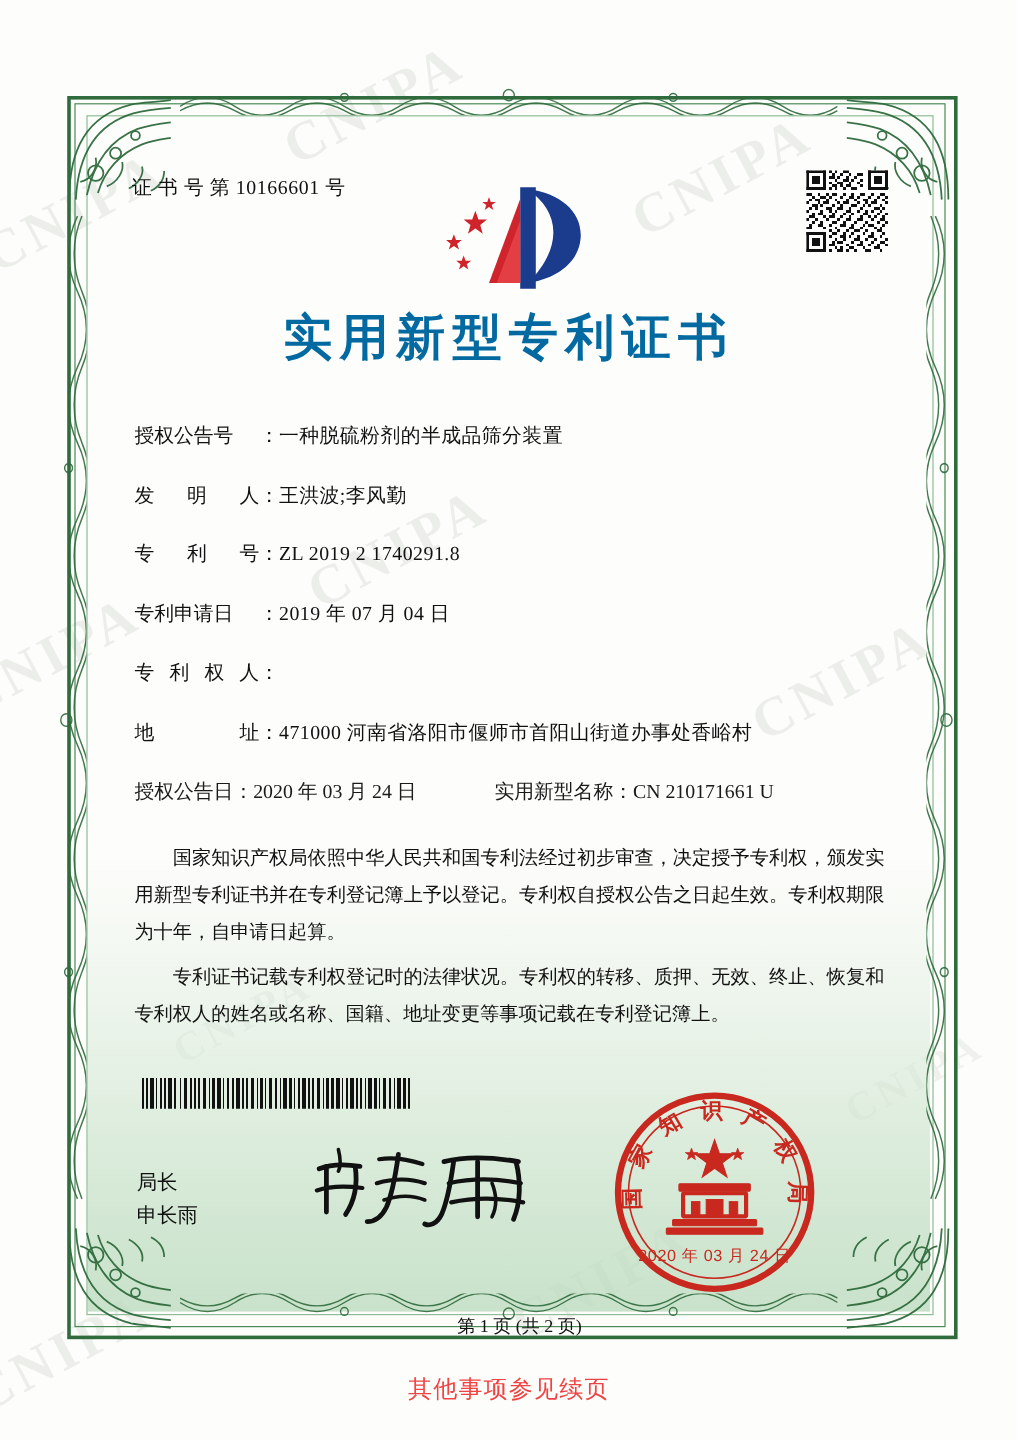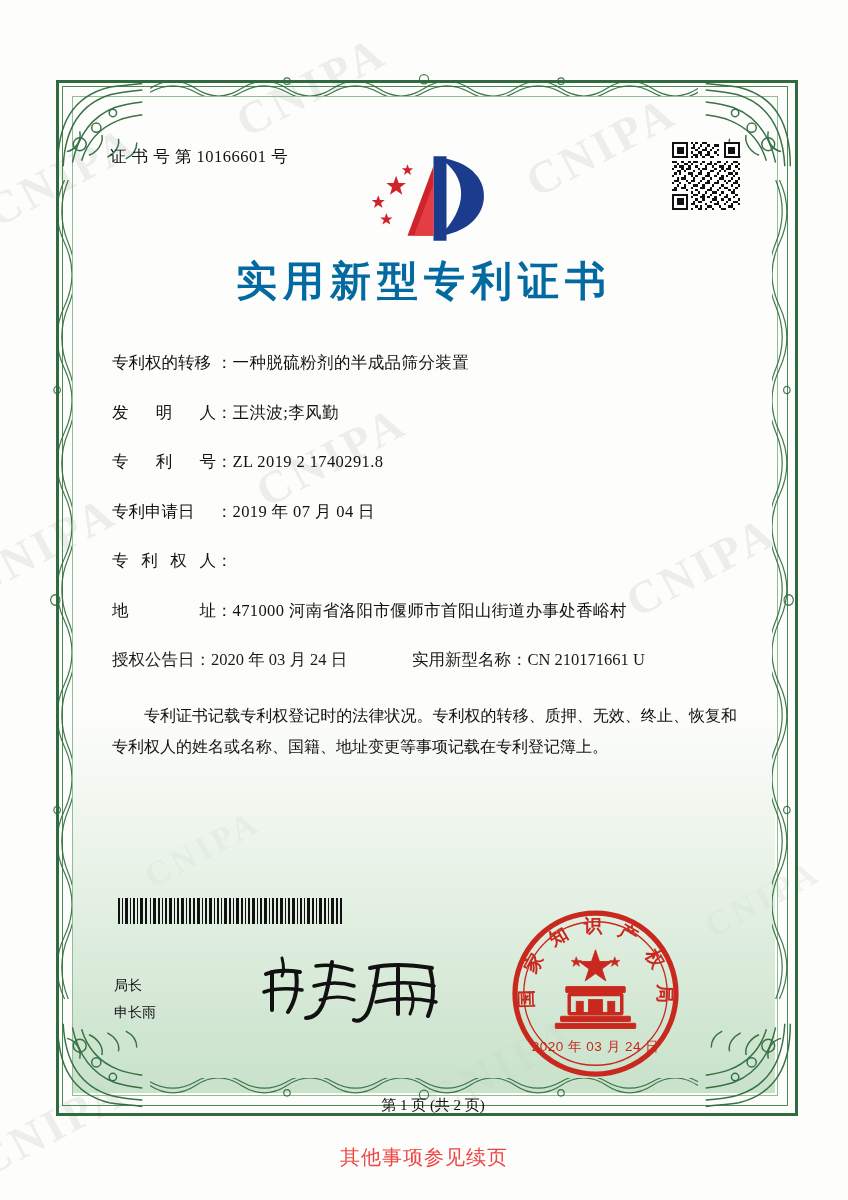--- a/index.html
+++ b/index.html
@@ -214,21 +214,21 @@
     left: 118px;
     top: 898px;
     height: 26px;
     width: 224px;
   }
 
   .sign-label {
     position: absolute;
     left: 114px;
     top: 972px;
-    font-size: 14px;
+    font-size: 17px;
     line-height: 27px;
     color: #111;
   }
 
   .signature {
     position: absolute;
     left: 258px;
     top: 952px;
     width: 200px;
     height: 72px;
@@ -615,21 +615,21 @@
         <polygon points="30,76 32,81.4 37.6,81.4 33.2,84.8 34.8,90.2 30,87 25.2,90.2 26.8,84.8 22.4,81.4 28,81.4"></polygon>
         <polygon points="56,16 57.8,21 63,21 58.8,24.2 60.4,29.2 56,26.2 51.6,29.2 53.2,24.2 49,21 54.2,21"></polygon>
       </g>
     </svg>
 
     <div class="title">实用新型专利证书</div>
 
     <div class="fields">
 
       <div class="field-row">
-        <div class="field-label">专利权的转移</div>
+        <div class="field-label">授权公告号</div>
         <div class="field-colon">：</div>
         <div class="field-value">一种脱硫粉剂的半成品筛分装置</div>
       </div>
 
       <div class="field-row">
         <div class="field-label spread">
           <span>发</span>
           <span>明</span>
           <span>人</span>
         </div>
@@ -677,20 +677,21 @@
           <span>授权公告日</span><span>：</span><span>2020 年 03 月 24 日</span>
         </div>
         <div class="g2">
           <span>实用新型名称</span><span>：</span><span>CN 210171661 U</span>
         </div>
       </div>
 
     </div>
 
     <div class="paras">
+      <p>国家知识产权局依照中华人民共和国专利法经过初步审查，决定授予专利权，颁发实用新型专利证书并在专利登记簿上予以登记。专利权自授权公告之日起生效。专利权期限为十年，自申请日起算。</p>
       <p>专利证书记载专利权登记时的法律状况。专利权的转移、质押、无效、终止、恢复和专利权人的姓名或名称、国籍、地址变更等事项记载在专利登记簿上。</p>
     </div>
 
     <svg class="barcode" viewBox="0 0 224 26" preserveAspectRatio="none" shape-rendering="crispEdges">
       <rect width="224" height="26" fill="#ffffff" opacity="0"></rect>
       <g fill="#111111">
         <rect x="0" y="0" width="2" height="26"></rect>
           <rect x="4" y="0" width="1" height="26"></rect>
         <rect x="7" y="0" width="3" height="26"></rect>
           <rect x="12" y="0" width="1" height="26"></rect>

